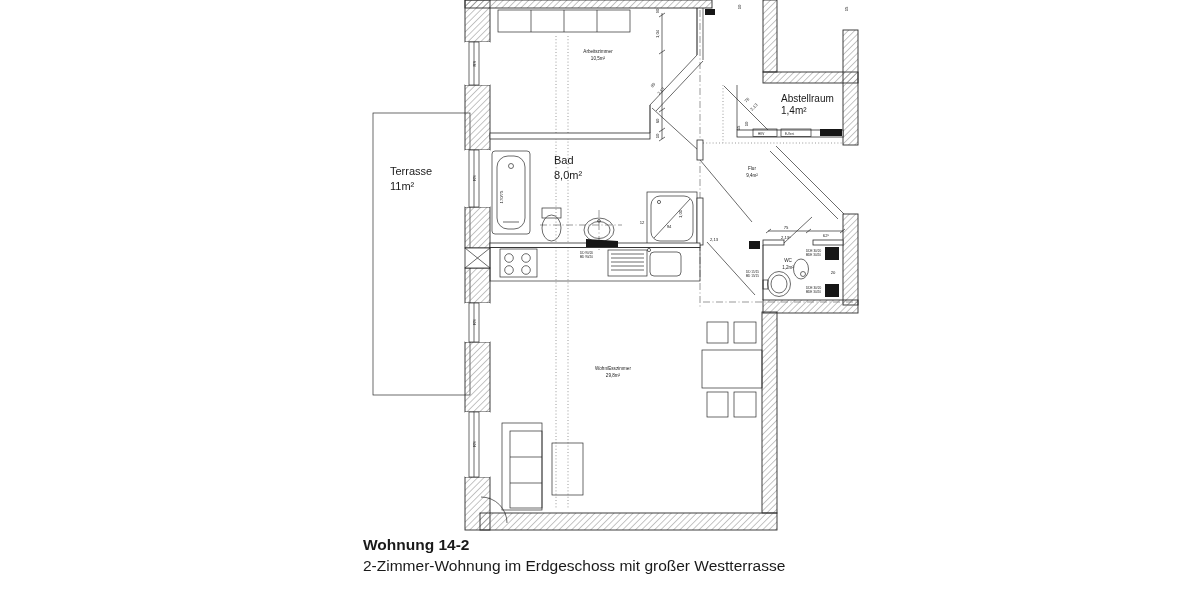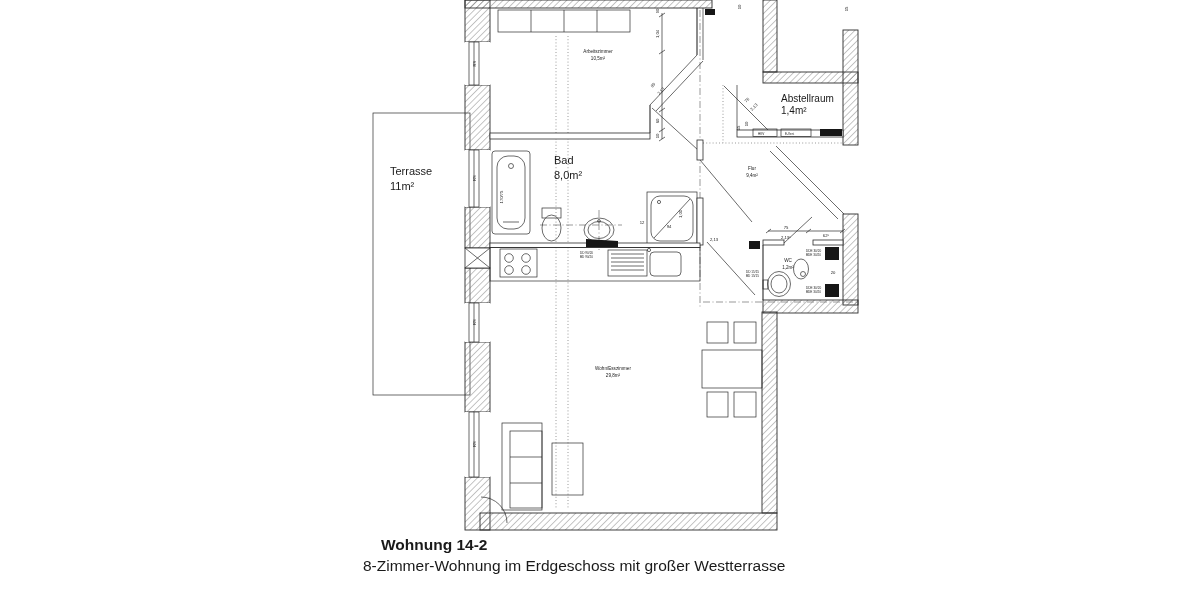--- a/index.html
+++ b/index.html
@@ -12,21 +12,21 @@
   .dim{font-size:4.2px;text-anchor:middle;}
   .tiny{font-size:3.1px;}
   .thin{stroke:#2b2b2b;stroke-width:0.7;fill:none;}
   .med{stroke:#2b2b2b;stroke-width:1.1;fill:none;}
   .whitewall{fill:#ffffff;stroke:#2b2b2b;stroke-width:0.8;}
   .wall{fill:url(#hatch);stroke:#2b2b2b;stroke-width:0.9;}
   .dots{stroke:#555;stroke-width:0.6;stroke-dasharray:1,2.2;fill:none;}
   .dashdot{stroke:#555;stroke-width:0.6;stroke-dasharray:7,2.5,1,2.5;fill:none;}
   .blackfill{fill:#161616;stroke:none;}
   .caption{position:absolute;left:363px;top:534px;color:#1a1a1a;font-size:15.5px;line-height:21px;}
-  .caption .t{font-weight:bold;margin-left:18px;}
+  .caption .t{font-weight:bold;}
 </style>
 </head>
 <body>
 
 <div class="screen">
 <svg width="1200" height="600" viewBox="0 0 1200 600">
   <defs>
     <pattern id="hatch" width="4.5" height="4.5" patternUnits="userSpaceOnUse" patternTransform="rotate(45)">
       <line x1="0" y1="0" x2="0" y2="4.5" stroke="#6f6f6f" stroke-width="0.8"></line>
     </pattern>
@@ -286,15 +286,15 @@
       <rect x="734" y="322" width="22" height="21" class="thin" fill="#fff"></rect>
       <rect x="702" y="350" width="60" height="38" class="thin" fill="#fff"></rect>
       <rect x="707" y="392" width="21" height="25" class="thin" fill="#fff"></rect>
       <rect x="734" y="392" width="22" height="25" class="thin" fill="#fff"></rect>
     </g>
   </g>
 </svg>
 
   <div class="caption">
     <div class="t">Wohnung 14-2</div>
-    <div>8-Zimmer-Wohnung im Erdgeschoss mit großer Westterrasse</div>
+    <div>2-Zimmer-Wohnung im Erdgeschoss mit großer Westterrasse</div>
   </div>
 </div>
 
 </body></html>

